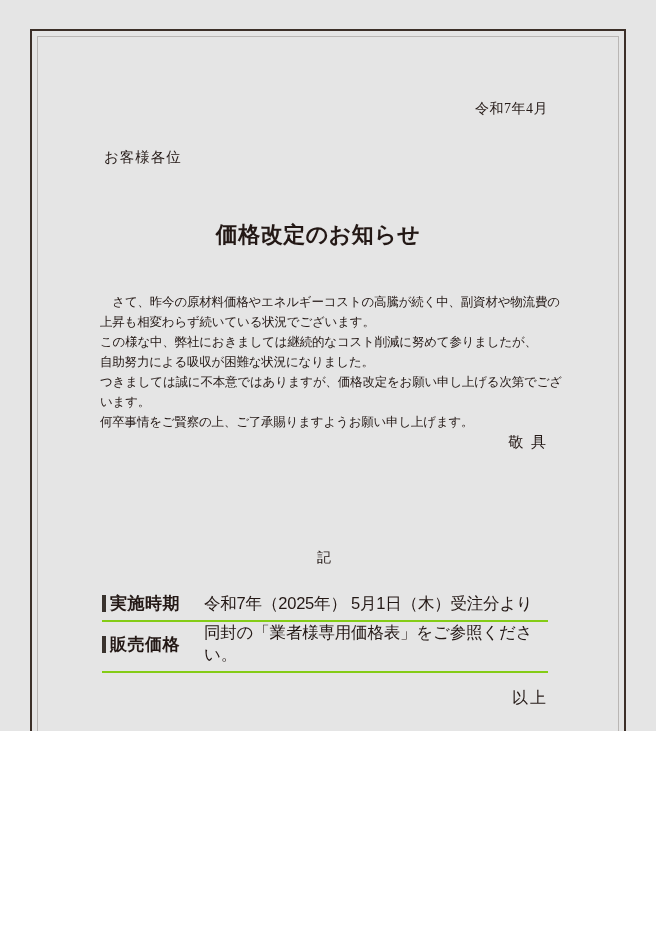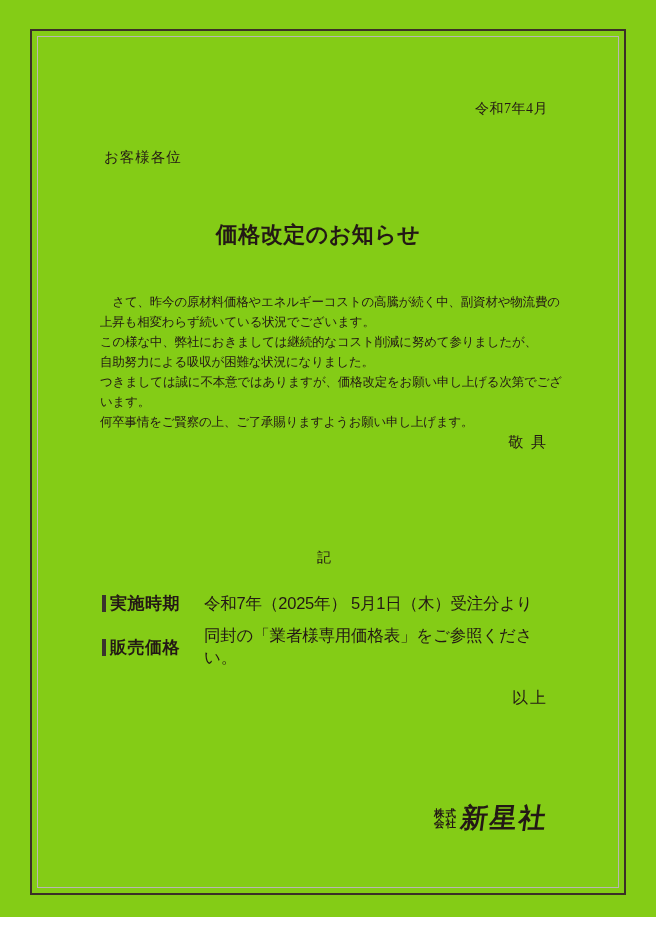--- a/index.html
+++ b/index.html
@@ -1,21 +1,21 @@
 <!DOCTYPE html>
 <html><head>
 <meta charset="utf-8">
 <style>
   * { margin: 0; padding: 0; box-sizing: border-box; }
   html, body { background: #ffffff; }
   .page {
     position: relative;
     width: 656px;
-    height: 917px;
-    background: #84cc16;
+    height: 731px;
+    background: #e5e5e5;
     overflow: hidden;
     color: #231815;
   }
   .frame-outer {
     position: absolute;
     left: 30px; top: 29px;
     width: 596px; height: 866px;
     border: 2px solid #3c2f28;
   }
   .frame-inner {
@@ -60,21 +60,21 @@
   }
   .record-heading {
     position: absolute; top: 549px; left: 0; right: 0;
     text-align: center;
     font-size: 14px;
   }
   .notice-rows { position: absolute; top: 592px; left: 2px; right: 0; }
   .notice-row {
     display: flex; align-items: center;
     padding-bottom: 5px;
-    border-bottom: 5px solid #84cc16;
+    border-bottom: 2px solid #84cc16;
   }
   .notice-row + .notice-row { }
   .accent-bar {
     width: 4px; height: 17px;
     background: #3a332e;
     margin-right: 4px;
     flex: 0 0 auto;
   }
   .row-label {
     font-size: 17px; font-weight: 700;

